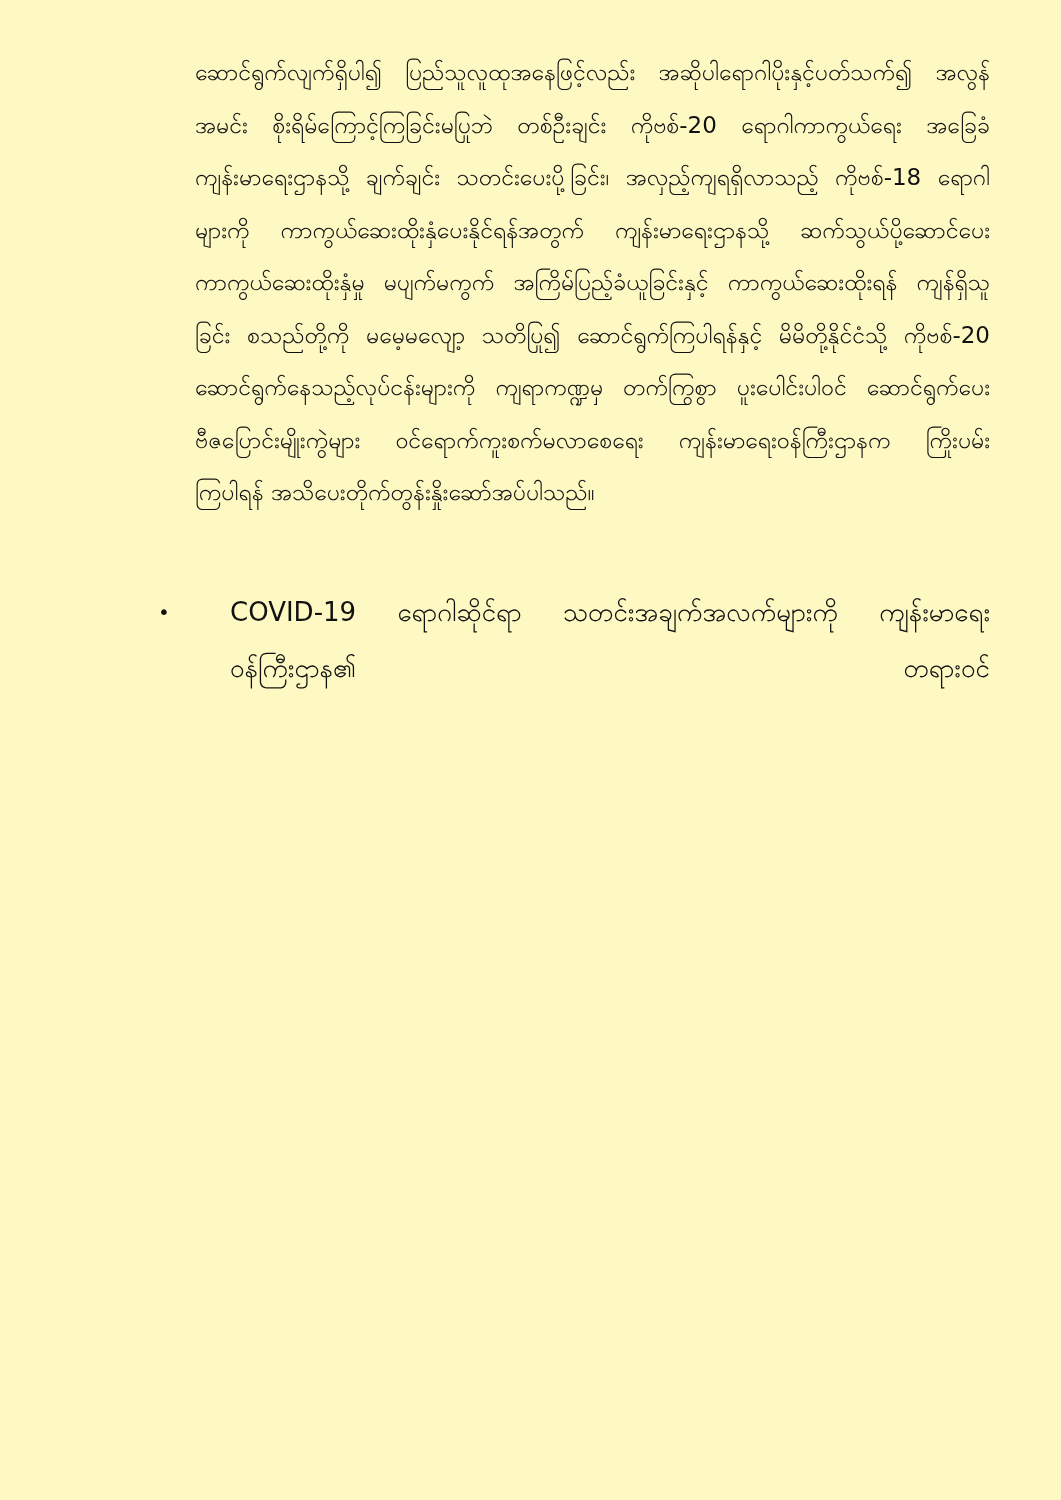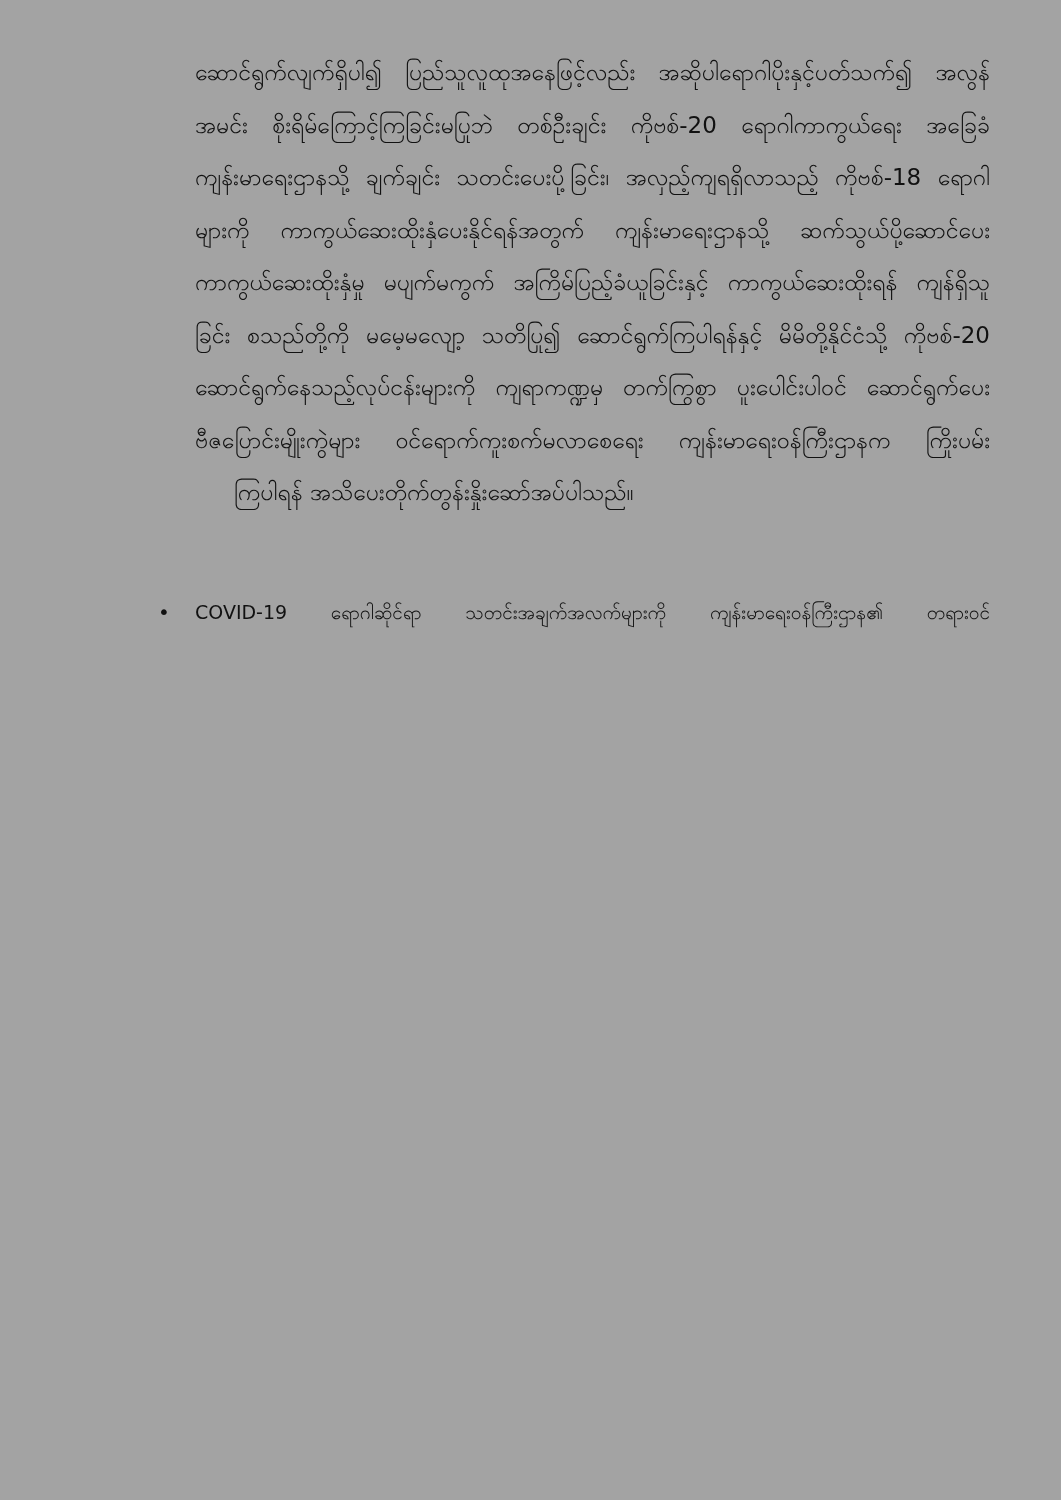--- a/index.html
+++ b/index.html
@@ -10,39 +10,38 @@
     width: 1061px;
     height: 1500px;
     font-family: "DejaVu Sans", sans-serif;
     color: #111111;
     overflow: hidden;
   }
   .page {
     position: relative;
     width: 1061px;
     height: 1500px;
-    background: #a3a3a3;
+    background: #fef9c3;
   }
   .paragraph-block {
     position: absolute;
     top: 46px;
     left: 195px;
     width: 795px;
   }
   .para-line {
     font-size: 23px;
     line-height: 52.5px;
     text-align: justify;
     text-align-last: justify;
     color: #111111;
   }
   .para-line.last {
     text-align: right;
     text-align-last: left;
-    margin-left: 39px;
   }
   .bullet-item {
     position: absolute;
     top: 584px;
     left: 158px;
     width: 832px;
     display: flex;
     align-items: flex-start;
   }
   .bullet-marker {
@@ -50,25 +49,26 @@
     font-size: 20px;
     line-height: 56px;
     color: #111111;
     flex: 0 0 37px;
   }
   .bullet-text {
     width: 795px;
     flex: 1;
   }
   .bullet-line1 {
-    font-size: 19px;
+    font-size: 26px;
     line-height: 56px;
     text-align: justify;
     text-align-last: justify;
     color: #111111;
+    margin-left: 35px;
   }
   .bullet-line2 {
     font-size: 23px;
     line-height: 56px;
     margin-top: 3px;
     text-align: left;
     color: #111111;
   }
   .moh-link {
     font-weight: bold;

